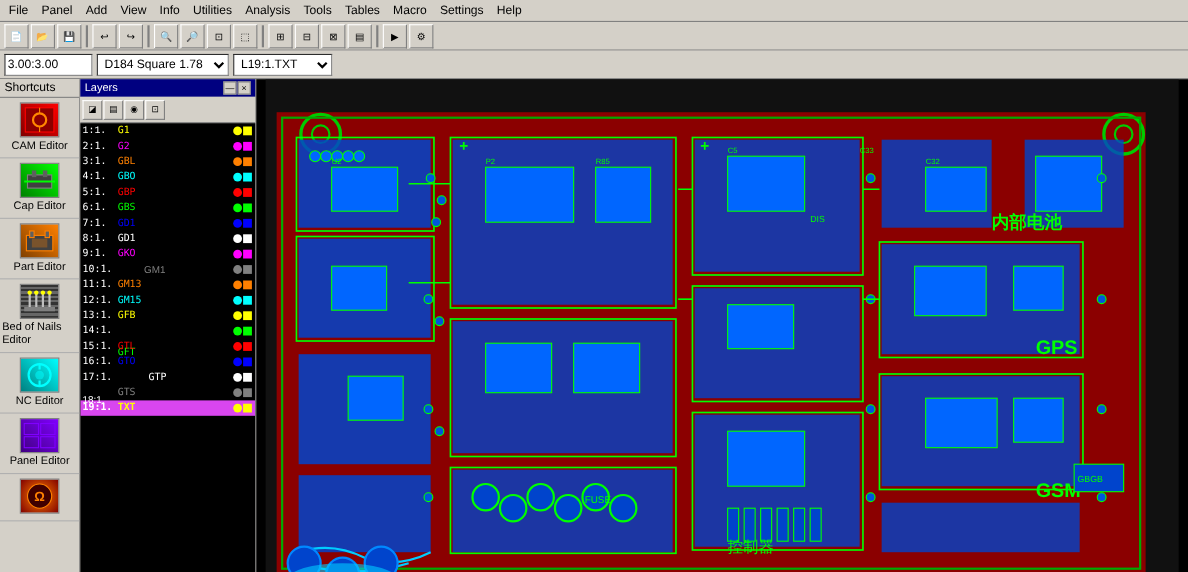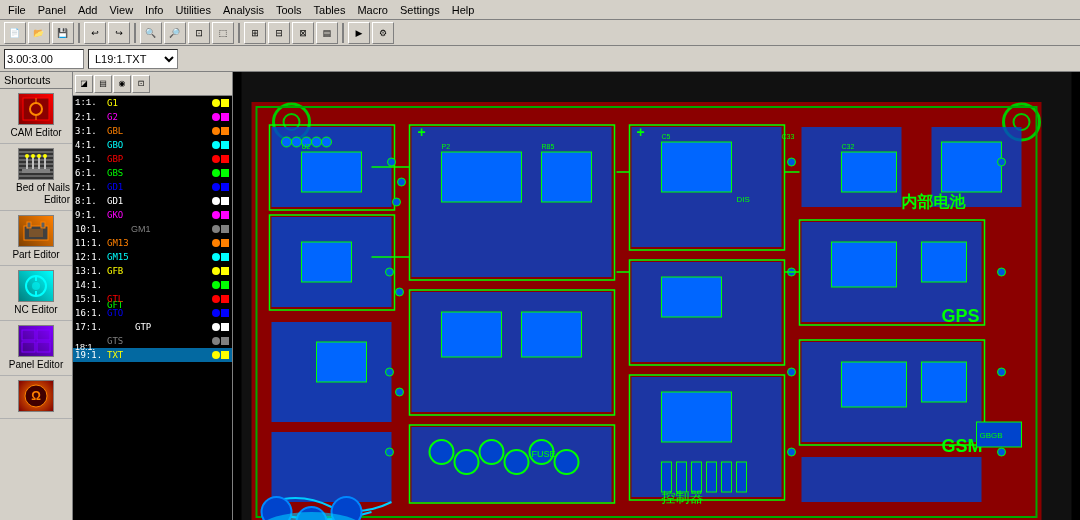--- a/index.html
+++ b/index.html
@@ -17,21 +17,21 @@
     .tb-input { height: 20px; font-size: 11px; border: 1px inset #808080; background: white; padding: 0 2px; }
 
     
     #main { display: flex; width: 1080px; height: 474px; }
 
     
     #shortcuts { width: 73px; background: #d4d0c8; border-right: 1px solid #808080; display: flex; flex-direction: column; }
     #shortcuts-title { font-size: 11px; padding: 2px 4px; background: #d4d0c8; border-bottom: 1px solid #808080; font-weight: normal; }
     .shortcut-item { display: flex; flex-direction: column; align-items: center; padding: 4px 2px; cursor: pointer; border-bottom: 1px solid #b0b0b0; }
     .shortcut-icon { width: 36px; height: 32px; background: #d4d0c8; border: 1px solid #808080; display: flex; align-items: center; justify-content: center; margin-bottom: 2px; }
-    .shortcut-label { font-size: 10px; text-align: right; line-height: 1.2; }
+    .shortcut-label { font-size: 10px; text-align: left; line-height: 1.2; }
     .layer-row { display: flex; align-items: center; height: 14px; padding: 0 2px; cursor: pointer; }
 
     
     #pcb-area { flex: 1; background: #000; position: relative; overflow: hidden; }
 
     
     .icon-cam { background: linear-gradient(45deg, #800000, #ff0000); }
     .icon-cap { background: linear-gradient(45deg, #008000, #00ff00); }
     .icon-fly { background: linear-gradient(45deg, #000080, #0000ff); }
     .icon-bed { background: repeating-linear-gradient(0deg, #333 0px, #333 2px, #666 2px, #666 4px); }
@@ -110,20 +110,23 @@
   <div class="tb-btn">
       <span class="icon-text">▶</span>
     </div>
   <div class="tb-btn">
       <span class="icon-text">⚙</span>
     </div>
 </div>
 
 <div id="toolbar2">
   <input class="tb-input" style="width: 80px;" value="3.00:3.00">
+  <select class="tb-input" style="width:120px;">
+    <option>D184  Square 1.78</option>
+  </select>
   <select class="tb-input" style="width:90px;">
     <option>L19:1.TXT</option>
   </select>
 </div>
 
 <div id="main">
 
   <div id="shortcuts">
     <div id="shortcuts-title">Shortcuts</div>
 
@@ -132,52 +135,63 @@
         <svg width="30" height="26" viewBox="0 0 30 26">
             <rect x="2" y="2" width="26" height="22" fill="#8B0000" stroke="#ff0000" stroke-width="1"></rect>
             <circle cx="15" cy="13" r="6" fill="none" stroke="#ff8800" stroke-width="2"></circle>
             <line x1="15" y1="2" x2="15" y2="7" stroke="#ff8800" stroke-width="1"></line>
             <line x1="15" y1="19" x2="15" y2="24" stroke="#ff8800" stroke-width="1"></line>
           </svg>
       </div>
       <span class="shortcut-label">CAM Editor</span>
     </div>
 
-
+    <div class="shortcut-item">
+      <div class="shortcut-icon icon-cap">
+        <svg width="30" height="26" viewBox="0 0 30 26">
+            <rect x="4" y="8" width="22" height="12" fill="#404040" stroke="#808080" stroke-width="1"></rect>
+            <rect x="8" y="4" width="4" height="6" fill="#606060"></rect>
+            <rect x="18" y="4" width="4" height="6" fill="#606060"></rect>
+            <line x1="1" y1="14" x2="29" y2="14" stroke="#00ff00" stroke-width="2"></line>
+          </svg>
+      </div>
+      <span class="shortcut-label">Cap Editor</span>
+    </div>
+
+
+    <div class="shortcut-item">
+      <div class="shortcut-icon icon-part">
+        <svg width="30" height="26" viewBox="0 0 30 26">
+            <rect x="3" y="8" width="24" height="14" fill="#404040" stroke="#ff8000" stroke-width="1"></rect>
+            <rect x="6" y="4" width="4" height="6" fill="#606060" stroke="#ff8000" stroke-width="1"></rect>
+            <rect x="20" y="4" width="4" height="6" fill="#606060" stroke="#ff8000" stroke-width="1"></rect>
+            <rect x="8" y="11" width="14" height="8" fill="#ff8000" opacity="0.3"></rect>
+          </svg>
+      </div>
+      <span class="shortcut-label">Part Editor</span>
+    </div>
 
     <div class="shortcut-item">
       <div class="shortcut-icon icon-bed">
         <svg width="30" height="26" viewBox="0 0 30 26">
             <rect x="1" y="18" width="28" height="4" fill="#808080"></rect>
             <line x1="6" y1="18" x2="6" y2="6" stroke="#c0c0c0" stroke-width="2"></line>
             <line x1="12" y1="18" x2="12" y2="6" stroke="#c0c0c0" stroke-width="2"></line>
             <line x1="18" y1="18" x2="18" y2="6" stroke="#c0c0c0" stroke-width="2"></line>
             <line x1="24" y1="18" x2="24" y2="6" stroke="#c0c0c0" stroke-width="2"></line>
             <circle cx="6" cy="5" r="2" fill="#ffff00"></circle>
             <circle cx="12" cy="5" r="2" fill="#ffff00"></circle>
             <circle cx="18" cy="5" r="2" fill="#ffff00"></circle>
             <circle cx="24" cy="5" r="2" fill="#ffff00"></circle>
           </svg>
       </div>
       <span class="shortcut-label">Bed of Nails Editor</span>
     </div>
 
     <div class="shortcut-item">
-      <div class="shortcut-icon icon-part">
-        <svg width="30" height="26" viewBox="0 0 30 26">
-            <rect x="3" y="8" width="24" height="14" fill="#404040" stroke="#ff8000" stroke-width="1"></rect>
-            <rect x="6" y="4" width="4" height="6" fill="#606060" stroke="#ff8000" stroke-width="1"></rect>
-            <rect x="20" y="4" width="4" height="6" fill="#606060" stroke="#ff8000" stroke-width="1"></rect>
-            <rect x="8" y="11" width="14" height="8" fill="#ff8000" opacity="0.3"></rect>
-          </svg>
-      </div>
-      <span class="shortcut-label">Part Editor</span>
-    </div>
-
-    <div class="shortcut-item">
       <div class="shortcut-icon icon-nc">
         <svg width="30" height="26" viewBox="0 0 30 26">
             <circle cx="15" cy="13" r="10" fill="none" stroke="#00ffff" stroke-width="2"></circle>
             <circle cx="15" cy="13" r="4" fill="#00ffff" opacity="0.5"></circle>
             <line x1="15" y1="3" x2="15" y2="8" stroke="#00ffff" stroke-width="2"></line>
             <line x1="15" y1="18" x2="15" y2="23" stroke="#00ffff" stroke-width="2"></line>
           </svg>
       </div>
       <span class="shortcut-label">NC Editor</span>
     </div>
@@ -200,20 +214,27 @@
             <circle cx="15" cy="13" r="11" fill="#400000" stroke="#ff8000" stroke-width="1"></circle>
             <text x="15" y="17" text-anchor="middle" fill="#ff8000" font-size="12" font-weight="bold">Ω</text>
           </svg>
       </div>
 
     </div>
   </div>
 
   <div style="display:flex; flex-direction:column; width:160px; border-right:1px solid #808080; background:#d4d0c8;">
 
+    <div style="background:#000080; color:white; font-size:10px; padding:1px 4px; display:flex; justify-content:space-between; align-items:center; height:16px;">
+      <span>Layers</span>
+      <div style="display:flex; gap:1px;">
+        <div style="width:12px;height:12px;background:#d4d0c8;border:1px solid #808080;font-size:8px;display:flex;align-items:center;justify-content:center;cursor:pointer;color:black;">—</div>
+        <div style="width:12px;height:12px;background:#d4d0c8;border:1px solid #808080;font-size:8px;display:flex;align-items:center;justify-content:center;cursor:pointer;color:black;">×</div>
+      </div>
+    </div>
 
     <div style="display:flex; align-items:center; background:#d4d0c8; border-bottom:1px solid #808080; height:24px; padding:2px; gap:1px;">
       <div class="tb-btn" style="width:18px;height:18px;">
           <span style="font-size:8px;">◪</span>
         </div>
       <div class="tb-btn" style="width:18px;height:18px;">
           <span style="font-size:8px;">▤</span>
         </div>
       <div class="tb-btn" style="width:18px;height:18px;">
           <span style="font-size:8px;">◉</span>
@@ -325,21 +346,21 @@
       <span style="color:#ffffff; font-size:9px; font-family:monospace; flex:1;margin-left:28px;">GTP</span>
       <span style="width:8px;height:8px;background:#ffffff;display:inline-block;border-radius:50%;margin-right:1px;"></span>
       <span style="width:8px;height:8px;background:#ffffff;display:inline-block;margin-right:1px;"></span>
     </div>
         <div class="layer-row">
       <span style="color:#ffffff; font-size:9px; font-family:Liberation Sans, sans-serif; width:32px; flex-shrink:0;margin-top:12px;">18:1.</span>
       <span style="color:#808080; font-size:9px; font-family:monospace; flex:1;">GTS</span>
       <span style="width:8px;height:8px;background:#808080;display:inline-block;border-radius:50%;margin-right:1px;"></span>
       <span style="width:8px;height:8px;background:#808080;display:inline-block;margin-right:1px;"></span>
     </div>
-        <div class="layer-row" style="background: #0369a1;">
+        <div class="layer-row" style="background: #d946ef; font-weight: bold;">
       <span style="color:#ffffff; font-size:9px; font-family:monospace; width:32px; flex-shrink:0;">19:1.</span>
       <span style="color:#ffff00; font-size:9px; font-family:monospace; flex:1;">TXT</span>
       <span style="width:8px;height:8px;background:#ffff00;display:inline-block;border-radius:50%;margin-right:1px;"></span>
       <span style="width:8px;height:8px;background:#ffff00;display:inline-block;margin-right:1px;"></span>
     </div>
       </div>
 
   </div>
 
   <div id="pcb-area">

